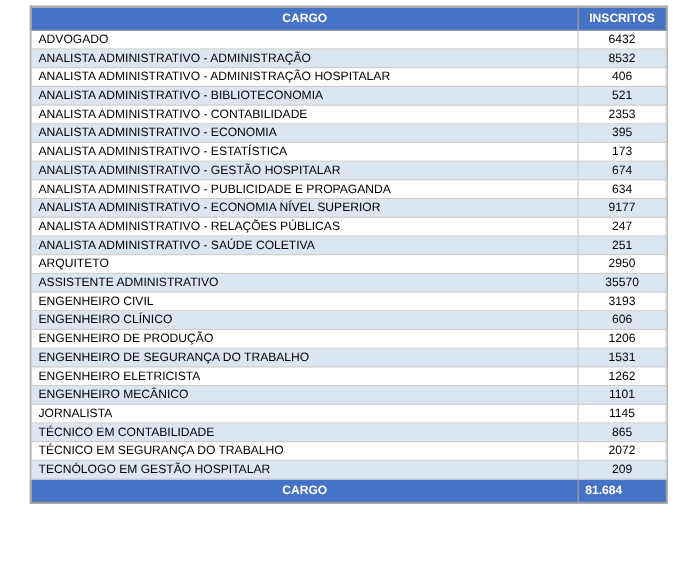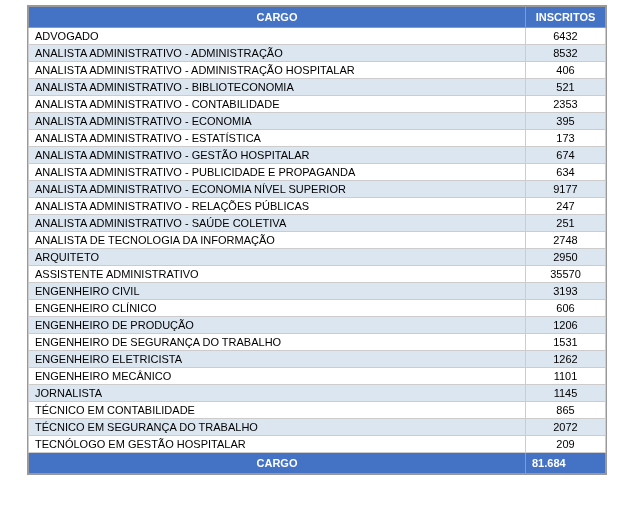--- a/index.html
+++ b/index.html
@@ -120,24 +120,20 @@
         </tr>
         <tr>
           <td>ANALISTA ADMINISTRATIVO - RELAÇÕES PÚBLICAS</td>
           <td>247</td>
         </tr>
         <tr>
           <td>ANALISTA ADMINISTRATIVO - SAÚDE COLETIVA</td>
           <td>251</td>
         </tr>
         <tr>
-          <td>ANALISTA DE TECNOLOGIA DA INFORMAÇÃO</td>
-          <td>2748</td>
-        </tr>
-        <tr>
           <td>ARQUITETO</td>
           <td>2950</td>
         </tr>
         <tr>
           <td>ASSISTENTE ADMINISTRATIVO</td>
           <td>35570</td>
         </tr>
         <tr>
           <td>ENGENHEIRO CIVIL</td>
           <td>3193</td>

